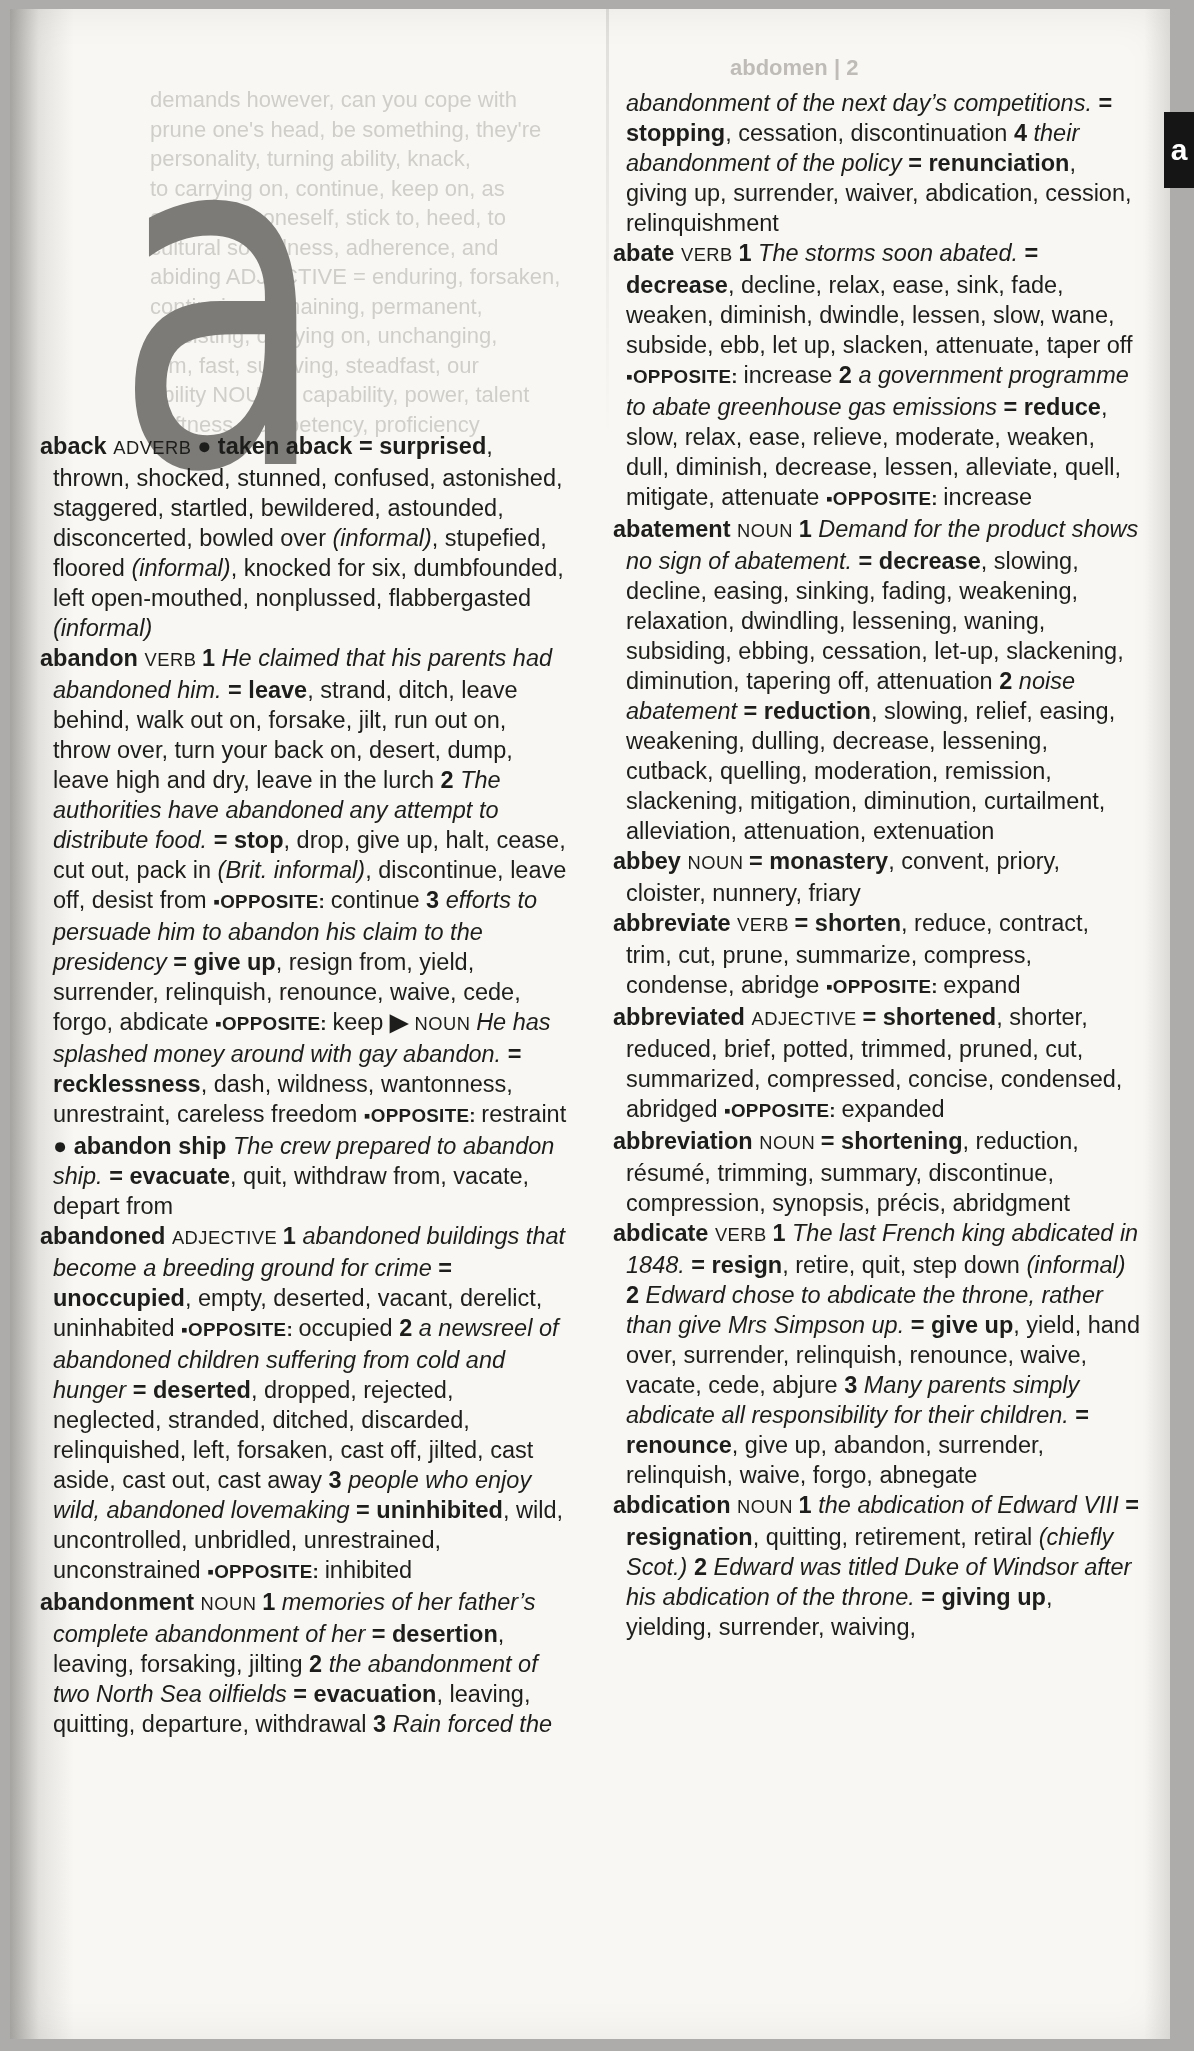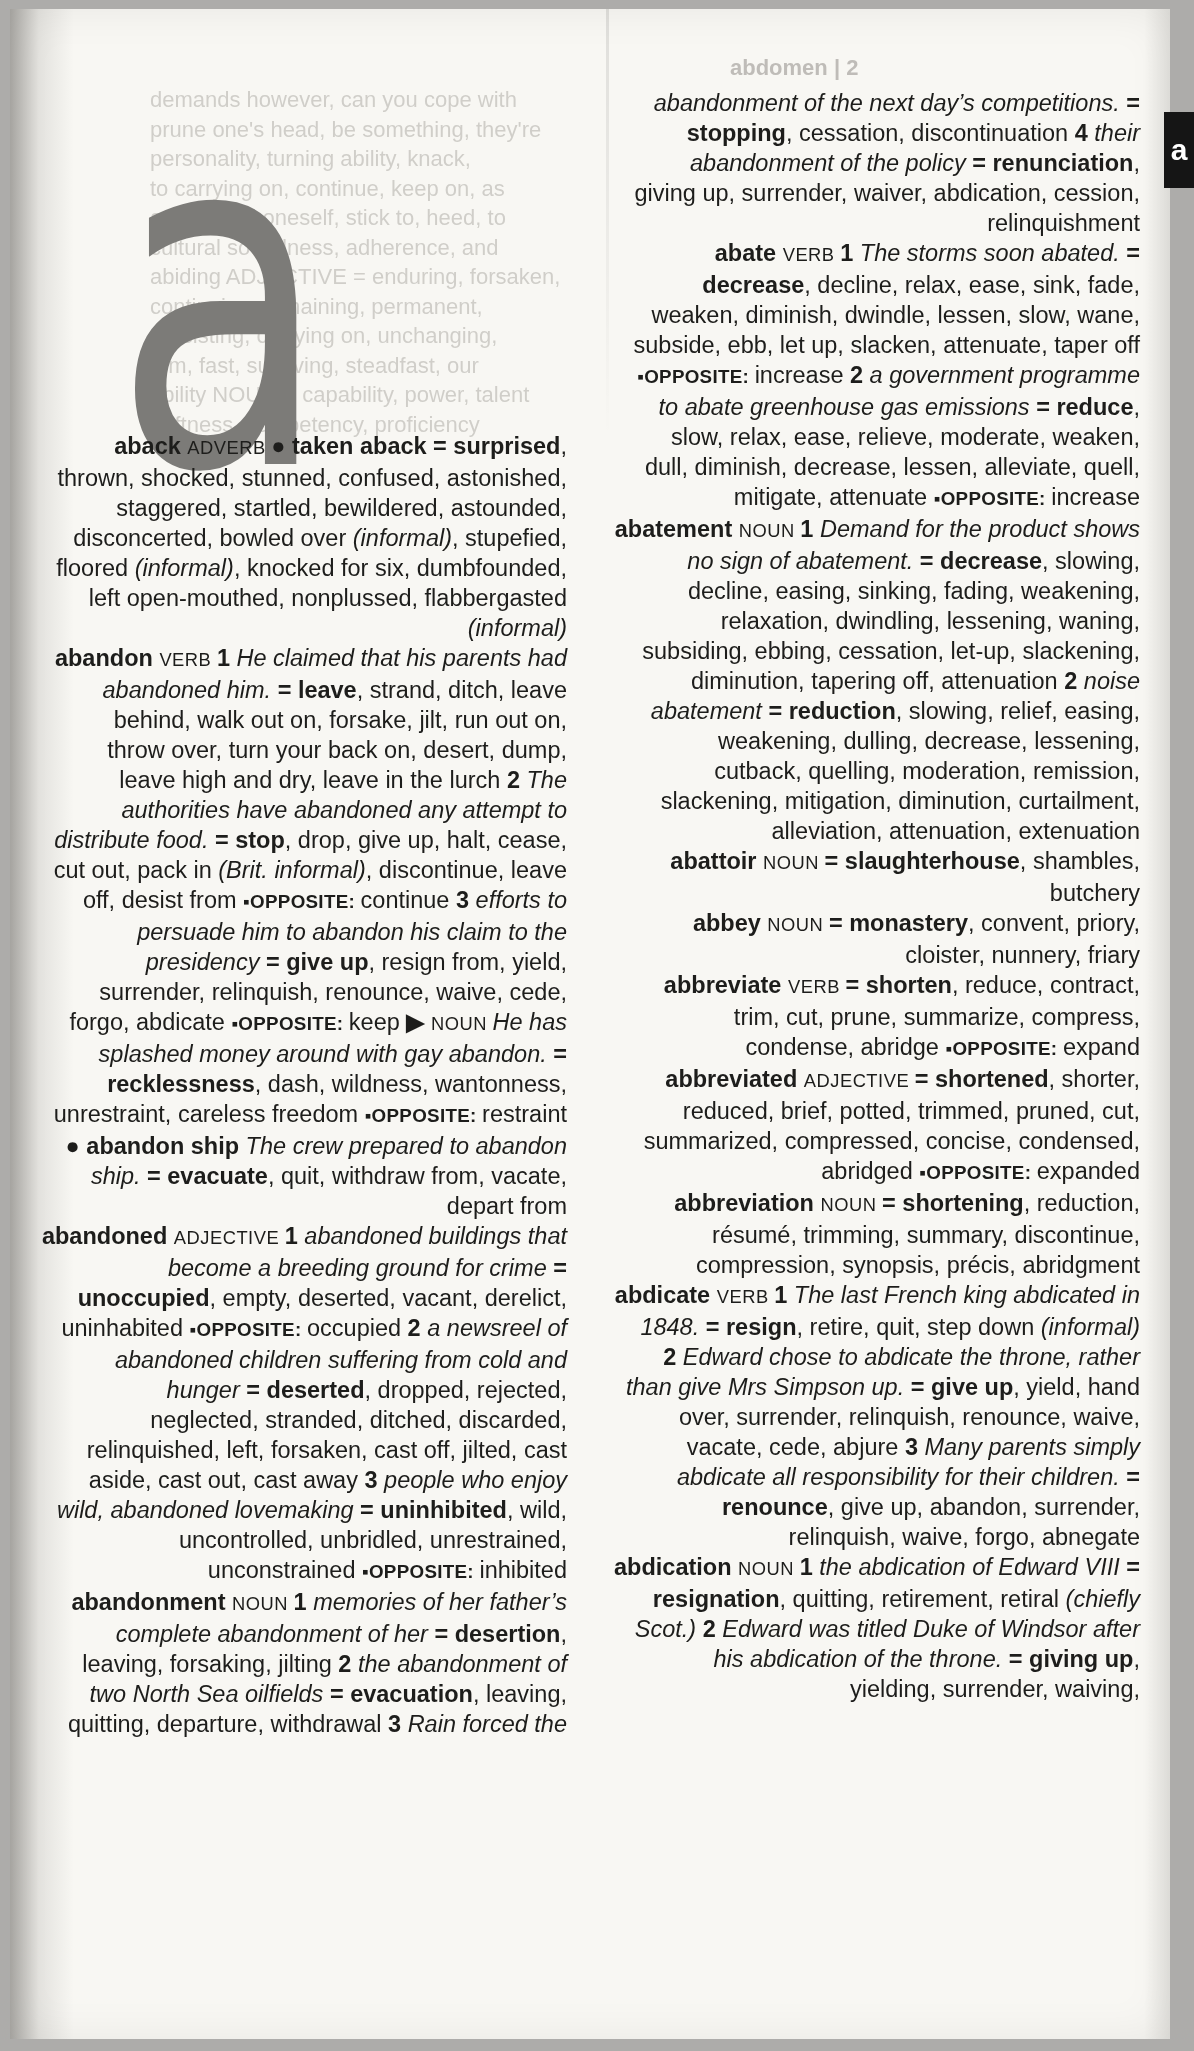--- a/index.html
+++ b/index.html
@@ -67,21 +67,21 @@
   }
   .columns {
     position:absolute; left:30px; top:79px; width:1100px;
     display:flex; gap:46px;
     color:#1d1d1b;
     font-size:23.5px; line-height:30px;
     z-index:3;
   }
   .col { width:527px; }
   .big-a-space { height:343px; }
-  .entry { text-indent:-13px; padding-left:13px;text-align:right; }
+  .entry { text-indent:-13px; padding-left:13px; }
   .entry.cont { text-indent:0; }
   .s-hw  { font-weight:bold; }
   .s-b   { font-weight:bold; }
   .s-i   { font-style:italic; }
   .s-pos { font-size:0.78em; letter-spacing:0.5px; }
   .s-opp { font-weight:bold; font-size:0.80em; letter-spacing:0.3px; }
 </style>
 </head>
 <body>
 
@@ -113,21 +113,20 @@
       <div class="big-a-space"></div>
     <div class="entry"><span class="s-hw">aback </span><span class="s-pos">ADVERB </span><span class="s-b">● taken aback = surprised</span><span>, thrown, shocked, stunned, confused, astonished, staggered, startled, bewildered, astounded, disconcerted, bowled over </span><span class="s-i">(informal)</span><span>, stupefied, floored </span><span class="s-i">(informal)</span><span>, knocked for six, dumbfounded, left open-mouthed, nonplussed, flabbergasted </span><span class="s-i">(informal)</span></div>
         <div class="entry"><span class="s-hw">abandon </span><span class="s-pos">VERB </span><span class="s-b">1 </span><span class="s-i">He claimed that his parents had abandoned him. </span><span class="s-b">= leave</span><span>, strand, ditch, leave behind, walk out on, forsake, jilt, run out on, throw over, turn your back on, desert, dump, leave high and dry, leave in the lurch </span><span class="s-b">2 </span><span class="s-i">The authorities have abandoned any attempt to distribute food. </span><span class="s-b">= stop</span><span>, drop, give up, halt, cease, cut out, pack in </span><span class="s-i">(Brit. informal)</span><span>, discontinue, leave off, desist from </span><span class="s-opp">▪OPPOSITE: </span><span>continue </span><span class="s-b">3 </span><span class="s-i">efforts to persuade him to abandon his claim to the presidency </span><span class="s-b">= give up</span><span>, resign from, yield, surrender, relinquish, renounce, waive, cede, forgo, abdicate </span><span class="s-opp">▪OPPOSITE: </span><span>keep </span><span class="s-b">▶ </span><span class="s-pos">NOUN </span><span class="s-i">He has splashed money around with gay abandon. </span><span class="s-b">= recklessness</span><span>, dash, wildness, wantonness, unrestraint, careless freedom </span><span class="s-opp">▪OPPOSITE: </span><span>restraint </span><span class="s-b">● abandon ship </span><span class="s-i">The crew prepared to abandon ship. </span><span class="s-b">= evacuate</span><span>, quit, withdraw from, vacate, depart from</span></div>
         <div class="entry"><span class="s-hw">abandoned </span><span class="s-pos">ADJECTIVE </span><span class="s-b">1 </span><span class="s-i">abandoned buildings that become a breeding ground for crime </span><span class="s-b">= unoccupied</span><span>, empty, deserted, vacant, derelict, uninhabited </span><span class="s-opp">▪OPPOSITE: </span><span>occupied </span><span class="s-b">2 </span><span class="s-i">a newsreel of abandoned children suffering from cold and hunger </span><span class="s-b">= deserted</span><span>, dropped, rejected, neglected, stranded, ditched, discarded, relinquished, left, forsaken, cast off, jilted, cast aside, cast out, cast away </span><span class="s-b">3 </span><span class="s-i">people who enjoy wild, abandoned lovemaking </span><span class="s-b">= uninhibited</span><span>, wild, uncontrolled, unbridled, unrestrained, unconstrained </span><span class="s-opp">▪OPPOSITE: </span><span>inhibited</span></div>
         <div class="entry"><span class="s-hw">abandonment </span><span class="s-pos">NOUN </span><span class="s-b">1 </span><span class="s-i">memories of her father’s complete abandonment of her </span><span class="s-b">= desertion</span><span>, leaving, forsaking, jilting </span><span class="s-b">2 </span><span class="s-i">the abandonment of two North Sea oilfields </span><span class="s-b">= evacuation</span><span>, leaving, quitting, departure, withdrawal </span><span class="s-b">3 </span><span class="s-i">Rain forced the</span></div>
       </div>
     <div class="col" id="col-right">
         <div class="entry cont"><span class="s-i">abandonment of the next day’s competitions. </span><span class="s-b">= stopping</span><span>, cessation, discontinuation </span><span class="s-b">4 </span><span class="s-i">their abandonment of the policy </span><span class="s-b">= renunciation</span><span>, giving up, surrender, waiver, abdication, cession, relinquishment</span></div>
         <div class="entry"><span class="s-hw">abate </span><span class="s-pos">VERB </span><span class="s-b">1 </span><span class="s-i">The storms soon abated. </span><span class="s-b">= decrease</span><span>, decline, relax, ease, sink, fade, weaken, diminish, dwindle, lessen, slow, wane, subside, ebb, let up, slacken, attenuate, taper off </span><span class="s-opp">▪OPPOSITE: </span><span>increase </span><span class="s-b">2 </span><span class="s-i">a government programme to abate greenhouse gas emissions </span><span class="s-b">= reduce</span><span>, slow, relax, ease, relieve, moderate, weaken, dull, diminish, decrease, lessen, alleviate, quell, mitigate, attenuate </span><span class="s-opp">▪OPPOSITE: </span><span>increase</span></div>
         <div class="entry"><span class="s-hw">abatement </span><span class="s-pos">NOUN </span><span class="s-b">1 </span><span class="s-i">Demand for the product shows no sign of abatement. </span><span class="s-b">= decrease</span><span>, slowing, decline, easing, sinking, fading, weakening, relaxation, dwindling, lessening, waning, subsiding, ebbing, cessation, let-up, slackening, diminution, tapering off, attenuation </span><span class="s-b">2 </span><span class="s-i">noise abatement </span><span class="s-b">= reduction</span><span>, slowing, relief, easing, weakening, dulling, decrease, lessening, cutback, quelling, moderation, remission, slackening, mitigation, diminution, curtailment, alleviation, attenuation, extenuation</span></div>
-        <div class="entry"><span class="s-hw">abattoir </span><span class="s-pos">NOUN </span><span class="s-b">= slaughterhouse</span><span>, shambles, butchery</span></div>
         <div class="entry"><span class="s-hw">abbey </span><span class="s-pos">NOUN </span><span class="s-b">= monastery</span><span>, convent, priory, cloister, nunnery, friary</span></div>
         <div class="entry"><span class="s-hw">abbreviate </span><span class="s-pos">VERB </span><span class="s-b">= shorten</span><span>, reduce, contract, trim, cut, prune, summarize, compress, condense, abridge </span><span class="s-opp">▪OPPOSITE: </span><span>expand</span></div>
         <div class="entry"><span class="s-hw">abbreviated </span><span class="s-pos">ADJECTIVE </span><span class="s-b">= shortened</span><span>, shorter, reduced, brief, potted, trimmed, pruned, cut, summarized, compressed, concise, condensed, abridged </span><span class="s-opp">▪OPPOSITE: </span><span>expanded</span></div>
         <div class="entry"><span class="s-hw">abbreviation </span><span class="s-pos">NOUN </span><span class="s-b">= shortening</span><span>, reduction, résumé, trimming, summary, discontinue, compression, synopsis, précis, abridgment</span></div>
         <div class="entry"><span class="s-hw">abdicate </span><span class="s-pos">VERB </span><span class="s-b">1 </span><span class="s-i">The last French king abdicated in 1848. </span><span class="s-b">= resign</span><span>, retire, quit, step down </span><span class="s-i">(informal) </span><span class="s-b">2 </span><span class="s-i">Edward chose to abdicate the throne, rather than give Mrs Simpson up. </span><span class="s-b">= give up</span><span>, yield, hand over, surrender, relinquish, renounce, waive, vacate, cede, abjure </span><span class="s-b">3 </span><span class="s-i">Many parents simply abdicate all responsibility for their children. </span><span class="s-b">= renounce</span><span>, give up, abandon, surrender, relinquish, waive, forgo, abnegate</span></div>
         <div class="entry"><span class="s-hw">abdication </span><span class="s-pos">NOUN </span><span class="s-b">1 </span><span class="s-i">the abdication of Edward VIII </span><span class="s-b">= resignation</span><span>, quitting, retirement, retiral </span><span class="s-i">(chiefly Scot.) </span><span class="s-b">2 </span><span class="s-i">Edward was titled Duke of Windsor after his abdication of the throne. </span><span class="s-b">= giving up</span><span>, yielding, surrender, waiving,</span></div>
       </div>
   </div>
 
 </div>

